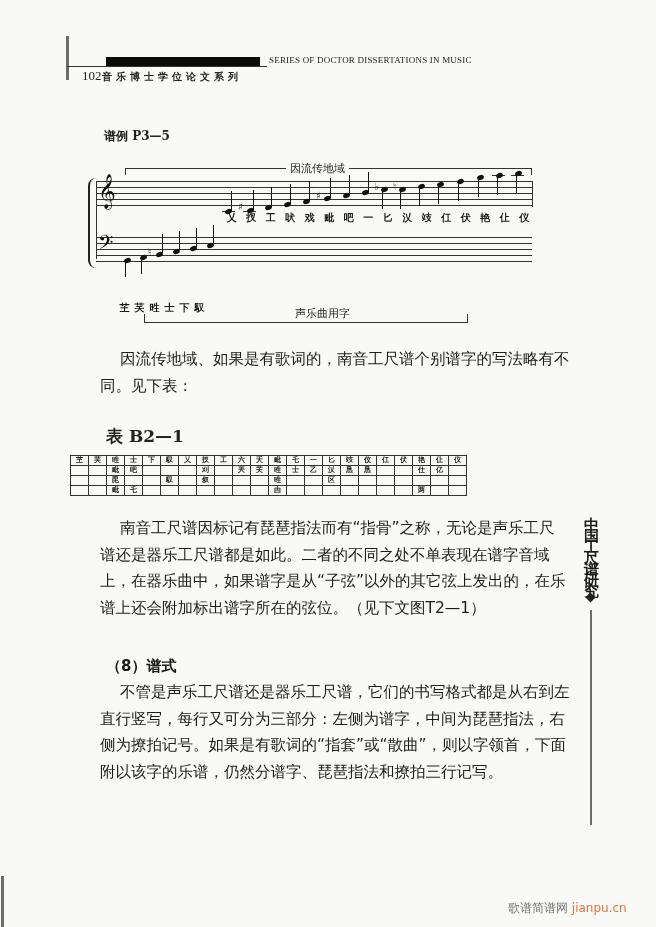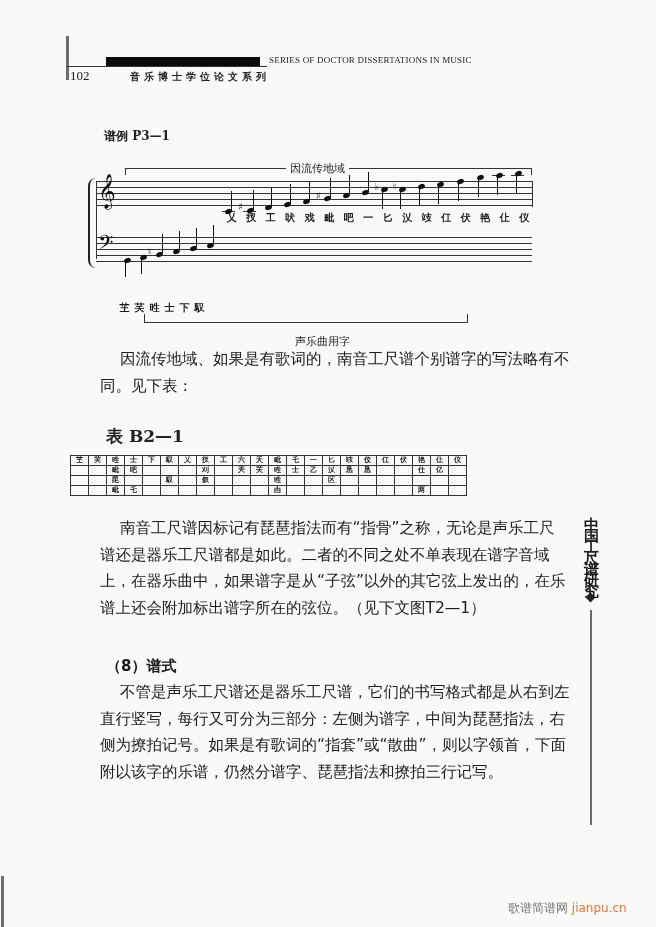--- a/index.html
+++ b/index.html
@@ -9,22 +9,22 @@
       font-family: "DejaVu Serif", serif;
       color: #1a1a1a;
     }
     .abs { position: absolute; }
     
     .left-rule-top { left: 66px; top: 36px; width: 3px; height: 44px; background: #6d6d6d; }
     .left-rule-bottom { left: 1px; top: 876px; width: 3px; height: 51px; background: #6d6d6d; }
     .header-hline { left: 67px; top: 66px; width: 200px; height: 1px; background: #333; }
     .header-bar { left: 106px; top: 57px; width: 154px; height: 9px; background: #0b0b0b; }
     .series-en { left: 269px; top: 55px; font-size: 9px; letter-spacing: 0.2px; font-family: "Liberation Serif", serif; color: #222; }
-    .page-num { left: 70px; top: 68px; font-size: 13px; font-family: "Liberation Serif", serif; color: #222; }
-    .series-cn { left: 102px; top: 70px; font-size: 10px; letter-spacing: 4px; font-family: Liberation Mono, monospace; color: #222; font-weight: bold; margin-left: 28px; }
+    .page-num { left: 70px; top: 68px; font-size: 13px; font-family: "Liberation Serif", serif; color: #222; padding-left: 12px; }
+    .series-cn { left: 102px; top: 70px; font-size: 10px; letter-spacing: 4px; font-family: Liberation Mono, monospace; color: #222; font-weight: bold; }
 
     .example-title { left: 104px; top: 128px; font-size: 12px; font-weight: bold; color: #222; }
 
     
     .bracket-top { left: 125px; top: 168px; width: 405px; height: 6px; border-top: 1px solid #333; border-left: 1px solid #333; border-right: 1px solid #333; }
     .bracket-top-label { left: 286px; top: 161px; font-size: 11px; background: #f9f9f7; padding: 0 4px; font-family: "DejaVu Sans", sans-serif; }
     .staff { position: absolute; left: 96px; width: 436px; }
     .staff .line { position: absolute; left: 0; right: 0; height: 1px; background: #333; }
     .brace { left: 88px; top: 178px; width: 8px; height: 90px; border-left: 2px solid #222; border-radius: 8px 0 0 8px; }
     .sysline { left: 96px; top: 181px; width: 1px; height: 78px; background: #333; }
@@ -32,21 +32,21 @@
     .clef { font-size: 30px; line-height: 1; color: #111; font-family: "DejaVu Sans", sans-serif; }
     .note { position: absolute; width: 7px; height: 5px; background: #111; border-radius: 50%; transform: rotate(-20deg); }
     .stem { position: absolute; width: 1px; background: #111; }
     .ledger { position: absolute; height: 1px; width: 13px; background: #333; }
     .acc { position: absolute; font-size: 10px; font-family: "DejaVu Sans", sans-serif; }
     .treble-chars { left: 222px; top: 211px; font-size: 10px; letter-spacing: 0; font-weight: bold; font-family: "DejaVu Sans", sans-serif; }
     .treble-chars span { display: inline-block; width: 19.5px; text-align: center; }
     .bass-chars { left: 117px; top: 301px; font-size: 10px; font-weight: bold; font-family: "DejaVu Sans", sans-serif; }
     .bass-chars span { display: inline-block; width: 15px; text-align: center; }
     .bracket-bottom { left: 144px; top: 314px; width: 322px; height: 8px; border-bottom: 1px solid #333; border-left: 1px solid #333; border-right: 1px solid #333; }
-    .bracket-bottom-label { left: 291px; top: 334px; font-size: 11px; background: #f9f9f7; padding: 0 4px; font-family: "DejaVu Sans", sans-serif; }
+    .bracket-bottom-label { left: 291px; top: 306px; font-size: 11px; background: #f9f9f7; padding: 0 4px; font-family: "DejaVu Sans", sans-serif; }
 
     
     .para { position: absolute; left: 100px; width: 470px; font-size: 15.5px; line-height: 26.5px; color: #1c1c1c; font-family: "DejaVu Sans", sans-serif; }
     .para .indent { display: inline-block; width: 20px; }
     .table-title { left: 106px; top: 425px; font-size: 17px; font-weight: bold; color: #222; }
 
     
     .tbl { position: absolute; left: 70px; top: 455px; border-collapse: collapse; font-size: 7px; font-family: "DejaVu Sans", sans-serif; font-weight: bold; }
     .tbl td { border: 1px solid #333; width: 17px; height: 9px; padding: 0; text-align: center; line-height: 9px; }
 
@@ -63,21 +63,21 @@
 </head>
 <body>
 
 <div class="abs left-rule-top"></div>
 <div class="abs header-hline"></div>
 <div class="abs header-bar"></div>
 <div class="abs series-en">SERIES OF DOCTOR DISSERTATIONS IN MUSIC</div>
 <div class="abs page-num">102</div>
 <div class="abs series-cn">音乐博士学位论文系列</div>
 
-<div class="abs example-title">谱例 P3—1</div>
+<div class="abs example-title">谱例 P3—5</div>
 <div class="abs bracket-top"></div>
 <div class="abs bracket-top-label">因流传地域</div>
 
 <div class="abs brace"></div>
 <div class="abs sysline"></div>
 <div class="abs endbar"></div>
 
 <div class="staff" style="top:181px;height:26px;">
   <div class="line" style="top:0"></div>
   <div class="line" style="top:6px"></div>

